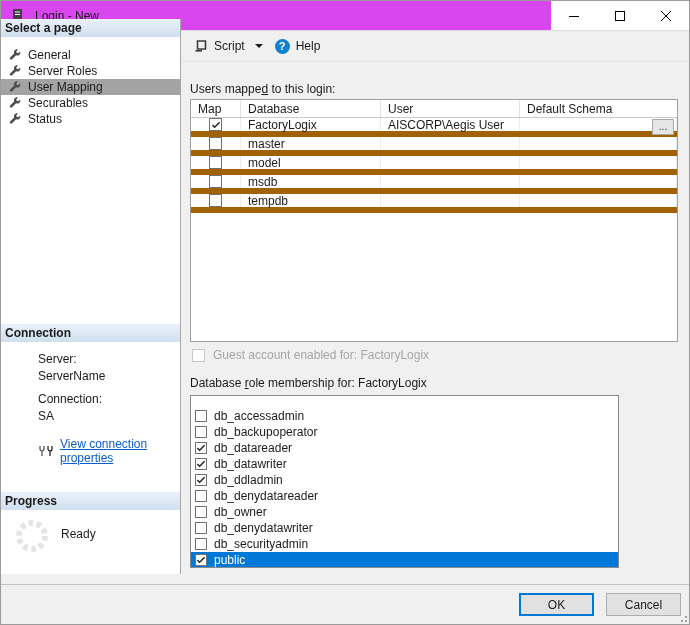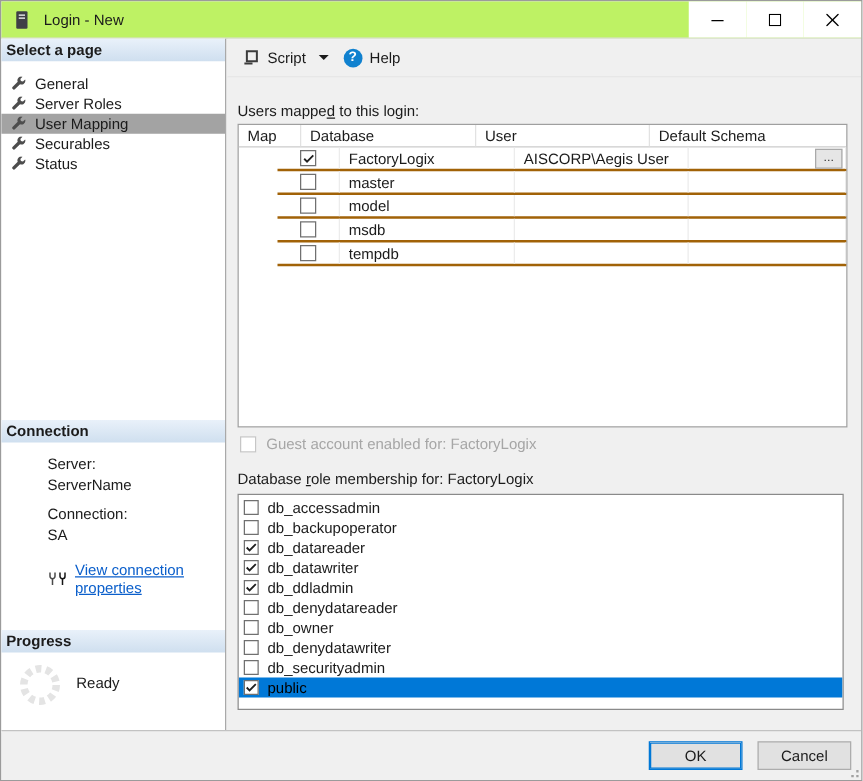--- a/index.html
+++ b/index.html
@@ -1,28 +1,28 @@
 <!DOCTYPE html>
 <html><head>
 <meta charset="utf-8">
 <style>
   html,body{margin:0;padding:0;background:#d8d8d8;}
   *{box-sizing:border-box;}
   .window{position:relative;width:690px;height:625px;border:1px solid #9b9b9b;background:#f0f0f0;
           font-family:"Liberation Sans",sans-serif;font-size:12px;color:#1b1b1b;overflow:hidden;cursor:default;}
 
   
-  .titlebar{position:absolute;top:0;left:0;right:0;height:30px;background:#bef264;border-bottom:1px solid #dcdcdc;display:flex;align-items:center;}
+  .titlebar{position:absolute;top:0;left:0;right:0;height:30px;background:#d946ef;border-bottom:1px solid #dcdcdc;display:flex;align-items:center;}
   .title-icon{margin-left:11px;display:flex;}
   .title-text{margin-left:10px;}
   .win-btns{position:absolute;top:0;right:0;height:29px;display:flex;}
   .win-btn{width:46px;height:29px;display:flex;align-items:center;justify-content:center;background:#fff;}
 
   
-  .sidebar{position:absolute;top:30px;left:0;width:180px;height:555px;border-right:1px solid #a9a9a9;background:#fff;display:flex;flex-direction:column;}
+  .sidebar{position:absolute;top:18px;left:0;width:180px;height:555px;border-right:1px solid #a9a9a9;background:#fff;display:flex;flex-direction:column;}
   .sec-header{flex:0 0 18px;background:linear-gradient(#e9f1fa,#cfdfef);font-weight:bold;padding:2px 0 0 4px;}
   .pages{flex:0 0 287px;padding-top:10px;}
   .page-item{height:16px;display:flex;align-items:center;padding-left:8px;gap:7px;}
   .page-item.selected{background:#a3a3a3;}
   .wrench{display:flex;}
   .conn-body{flex:0 0 150px;padding:10px 8px 0 10px;margin-left:27px;}
   .conn-label{margin-top:9px;}
   .conn-label.first{margin-top:0;}
   .conn-value{margin-top:3px;}
   .conn-link-row{margin-top:14px;display:flex;align-items:center;gap:6px;}
@@ -38,33 +38,33 @@
   .help-ic{width:15px;height:15px;border-radius:50%;background:#1081cf;color:#fff;font-weight:bold;font-size:11px;display:flex;align-items:center;justify-content:center;}
 
   
   .main{position:absolute;left:181px;top:61px;right:0;bottom:40px;background:#f0f0f0;}
   .users-label{position:absolute;left:8px;top:20px;}
   .mn{text-decoration:underline;}
   .users-table{position:absolute;left:8px;top:37px;width:488px;height:243px;background:#fff;border:1px solid #9f9f9f;}
   .thead{display:flex;height:18px;border-bottom:1px solid #cbcbcb;}
   .th{padding:2px 8px 0 7px;border-right:1px solid #e2e2e2;}
   .col0{width:50px;}.col1{width:140px;}.col2{width:139px;}.col3{flex:1;border-right:none;}
-  .trow{display:flex;height:19px;border-bottom:2px solid #a16207;margin-left:31px;}
+  .trow{display:flex;height:19px;border-bottom:6px solid #a16207;}
   .td{border-right:1px solid #ececec;display:flex;align-items:center;padding-left:7px;}
   .td.col0{justify-content:center;padding-left:0;}
   .td.col3{position:relative;}
   .cb{width:13px;height:13px;background:#fff;border:1px solid #707070;display:inline-flex;align-items:center;justify-content:center;flex:0 0 auto;}
   .cb.disabled{border-color:#c6c6c6;}
   .browse{position:absolute;right:2px;top:1px;width:22px;height:16px;background:#e6e6e6;border:1px solid #a9a9a9;
           font-family:"Liberation Sans",sans-serif;font-size:10px;line-height:6px;padding:0;color:#333;}
   .guest-row{position:absolute;left:10px;top:286px;display:flex;align-items:center;gap:8px;color:#a6a6a6;}
   .roles-label{position:absolute;left:8px;top:314px;}
-  .roles-list{position:absolute;left:8px;top:333px;width:485px;height:173px;background:#fff;border:1px solid #8a8a8a;padding-top:2px;overflow:hidden;}
+  .roles-list{position:absolute;left:8px;top:333px;width:429px;height:173px;background:#fff;border:1px solid #8a8a8a;padding-top:12px;overflow:hidden;}
   .role{height:16px;display:flex;align-items:center;gap:7px;padding-left:4px;}
-  .role.selected{background:#0078d7;color:#000000;}
+  .role.selected{background:#0078d7;color:#ffffff;}
   .role .cb{width:12px;height:12px;}
 
   
   .footer{position:absolute;left:0;right:0;bottom:0;height:40px;background:#f0f0f0;border-top:1px solid #c2c2c2;}
   .btn{position:absolute;top:8px;width:75px;height:23px;background:#e1e1e1;border:1px solid #adadad;
        font-family:"Liberation Sans",sans-serif;font-size:12px;color:#1b1b1b;padding:0;}
   .btn.ok{right:95px;border:1px solid #0078d7;box-shadow:inset 0 0 0 1px #0078d7;}
   .btn.cancel{right:8px;}
   .grip{position:absolute;right:2px;bottom:2px;display:flex;}
 </style>

